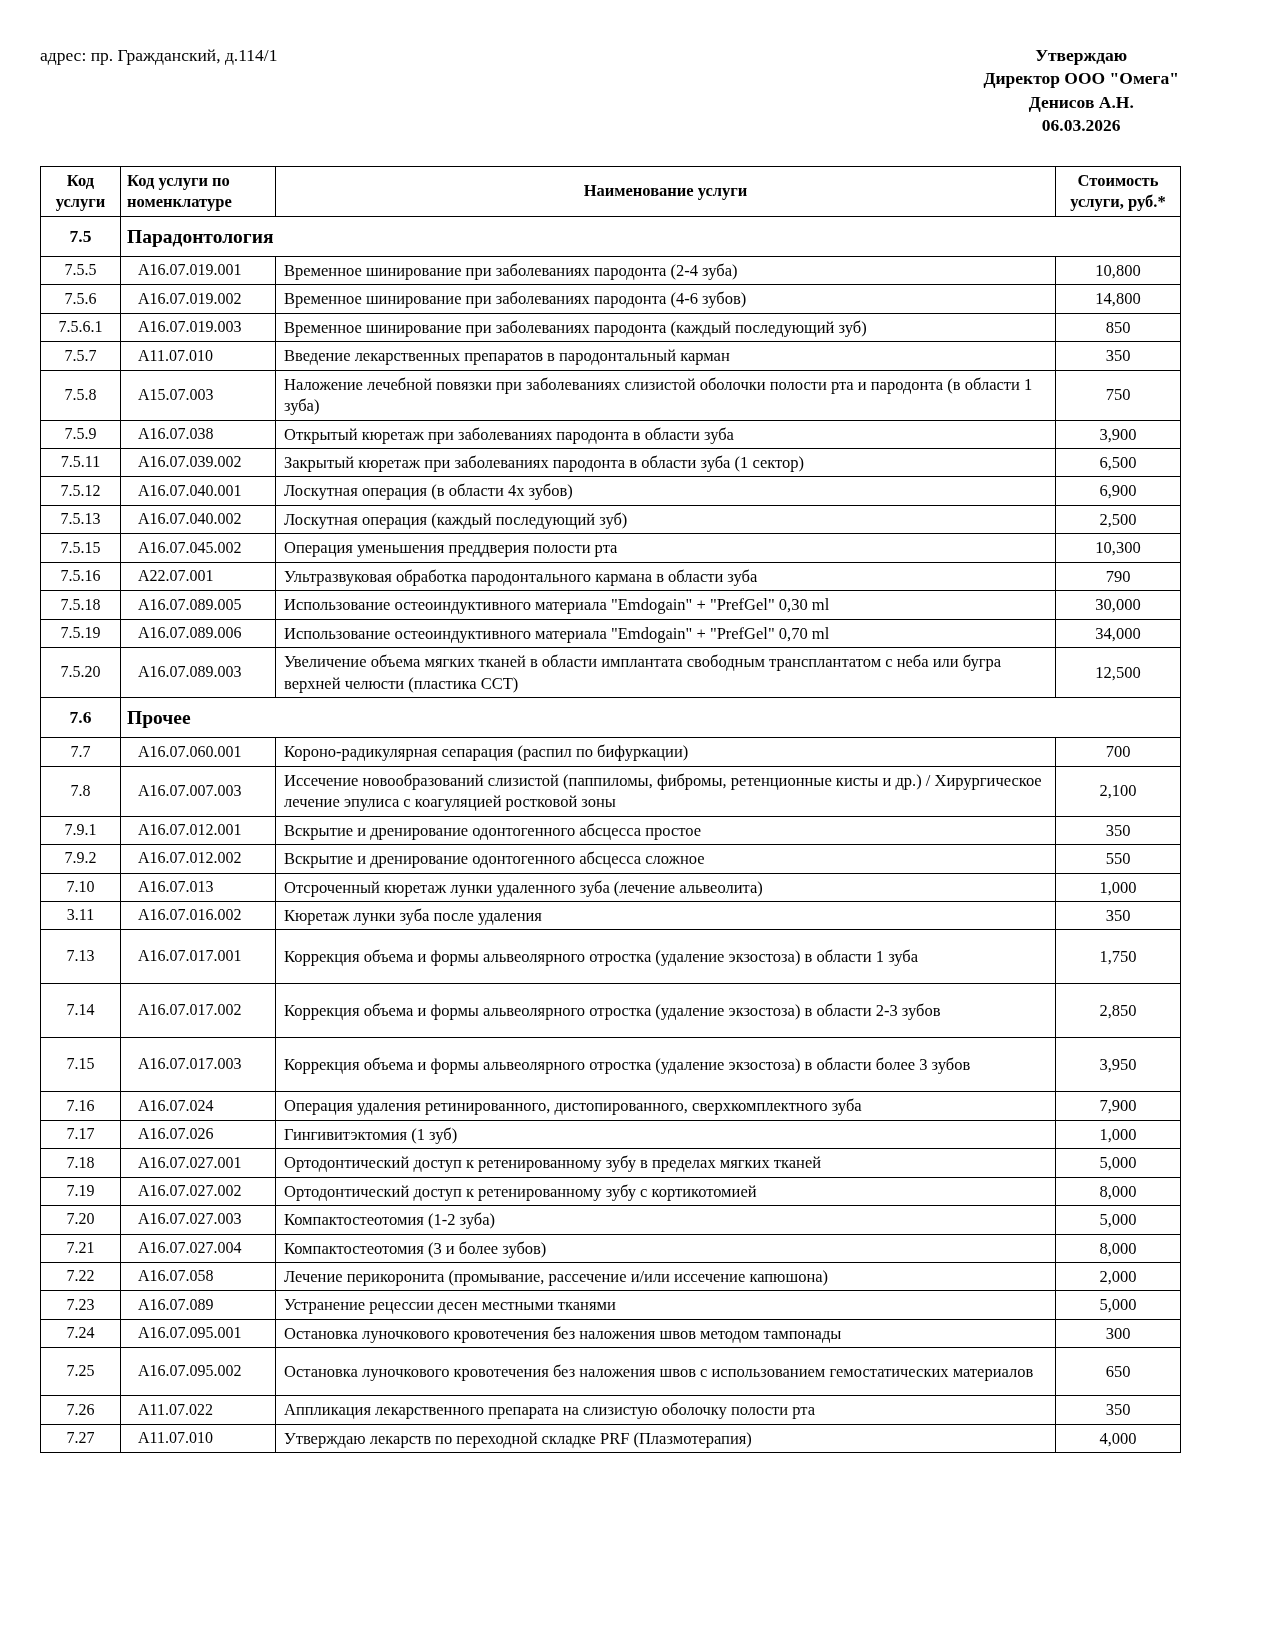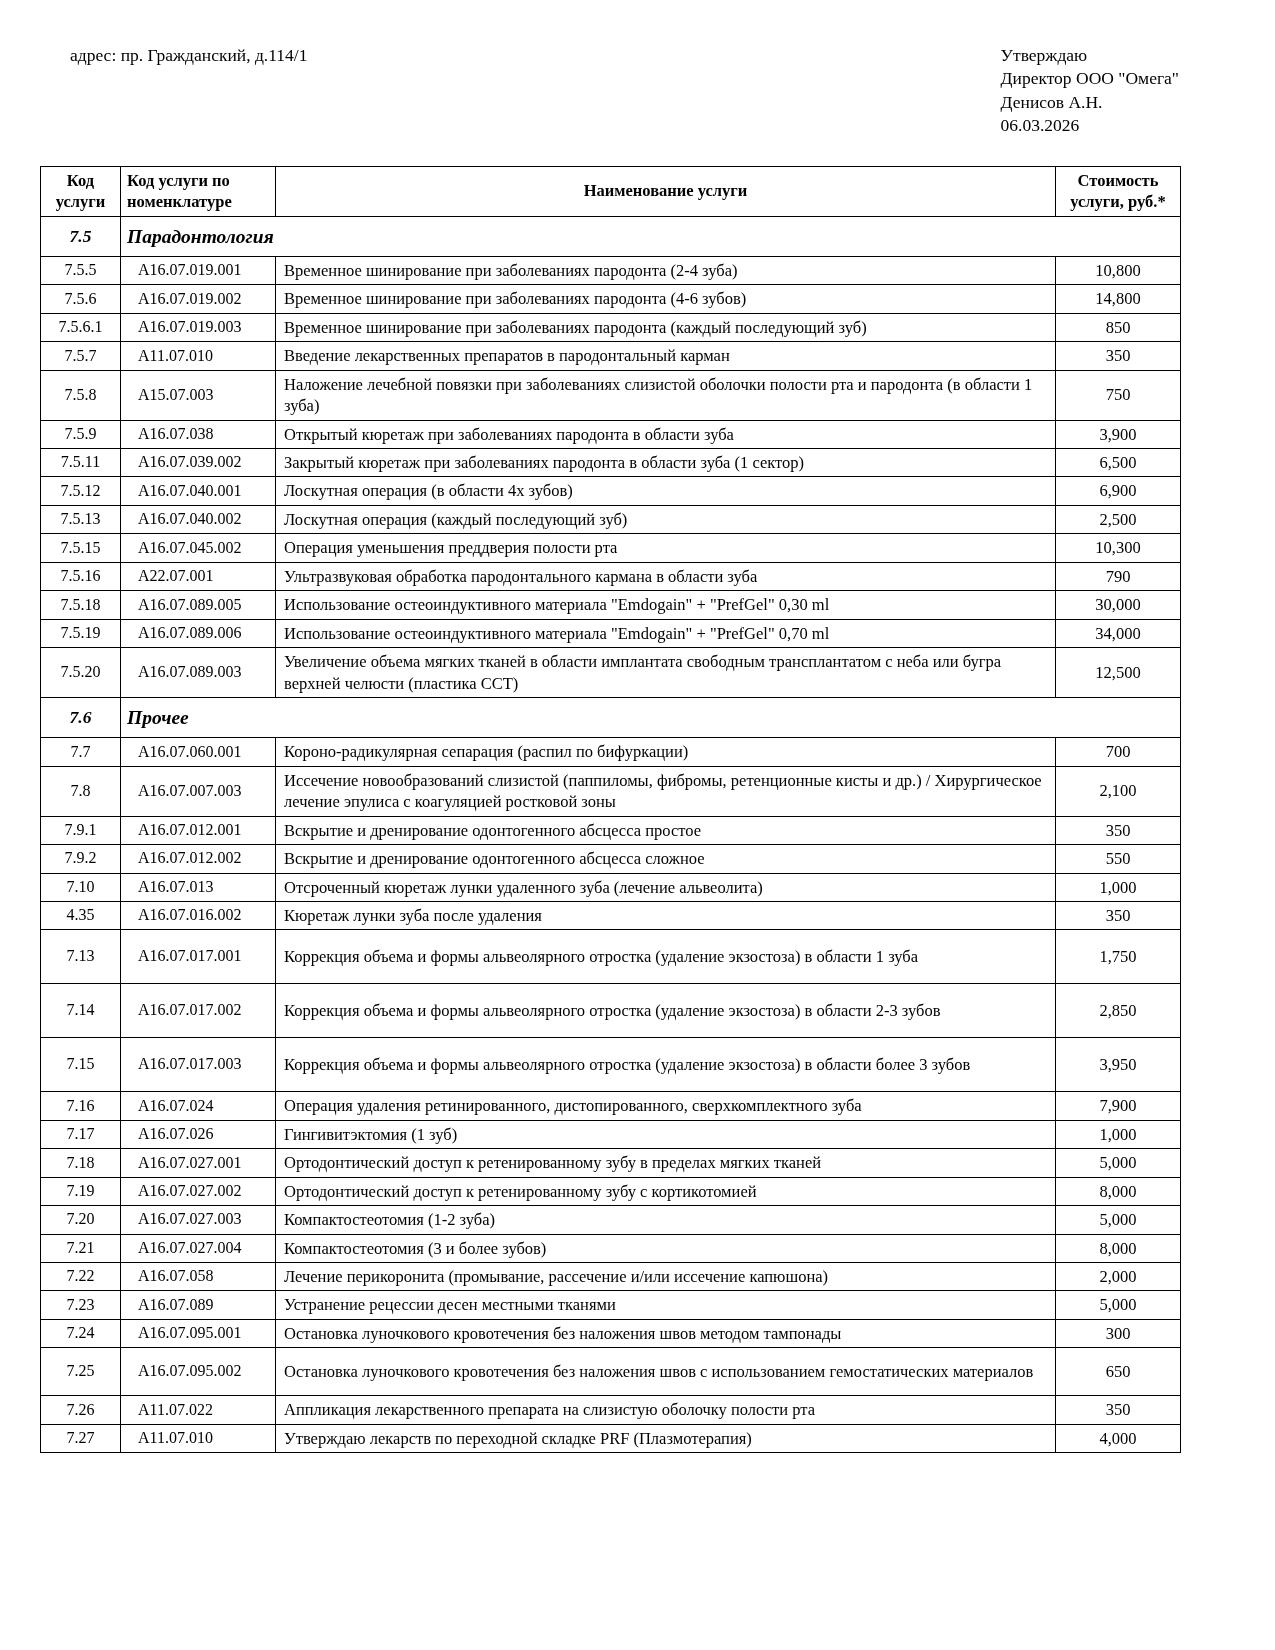--- a/index.html
+++ b/index.html
@@ -20,31 +20,31 @@
     padding: 0;
     box-sizing: border-box;
     position: relative;
   }
   .header-band {
     display: flex;
     justify-content: space-between;
     align-items: flex-start;
     padding: 44px 96px 0 40px;
     box-sizing: border-box;
-    margin-left: 30px;
   }
   .addr {
     font-size: 17.5px;
     line-height: 1.28;
     white-space: nowrap;
   }
   .approve {
-    text-align: left;
+    text-align: center;
     font-size: 17.5px;
     line-height: 1.34;
+    font-weight: bold;
   }
   .approve div { white-space: nowrap; }
 
   .table-wrap {
     margin: 28px 40px 0 40px;
   }
   table.price {
     border-collapse: collapse;
     width: 1140px;
     table-layout: fixed;
@@ -87,21 +87,20 @@
     padding-left: 8px;
     font-size: 16.5px;
   }
   tbody td.price {
     text-align: center;
     font-size: 16.5px;
     margin-top: 48px;
   }
   tr.section td {
     font-weight: bold;
-    font-style: italic;
   }
   tr.section td.code {
     font-weight: bold;
     font-size: 17.5px;
   }
   tr.section td.sect-title {
     text-align: left;
     font-size: 19.5px;
     font-weight: bold;
     padding: 7px 6px;
@@ -267,21 +266,21 @@
             <td class="name">Вскрытие и дренирование одонтогенного абсцесса сложное</td>
             <td class="price">550</td>
           </tr>
           <tr>
             <td class="code">7.10</td>
             <td class="nom">A16.07.013</td>
             <td class="name">Отсроченный кюретаж лунки удаленного зуба (лечение альвеолита)</td>
             <td class="price">1,000</td>
           </tr>
           <tr>
-            <td class="code">4.35</td>
+            <td class="code">3.11</td>
             <td class="nom">A16.07.016.002</td>
             <td class="name">Кюретаж лунки зуба после удаления</td>
             <td class="price">350</td>
           </tr>
           <tr class="xtall">
             <td class="code">7.13</td>
             <td class="nom">A16.07.017.001</td>
             <td class="name two-line">Коррекция объема и формы альвеолярного отростка (удаление экзостоза) в области 1 зуба</td>
             <td class="price">1,750</td>
           </tr>

